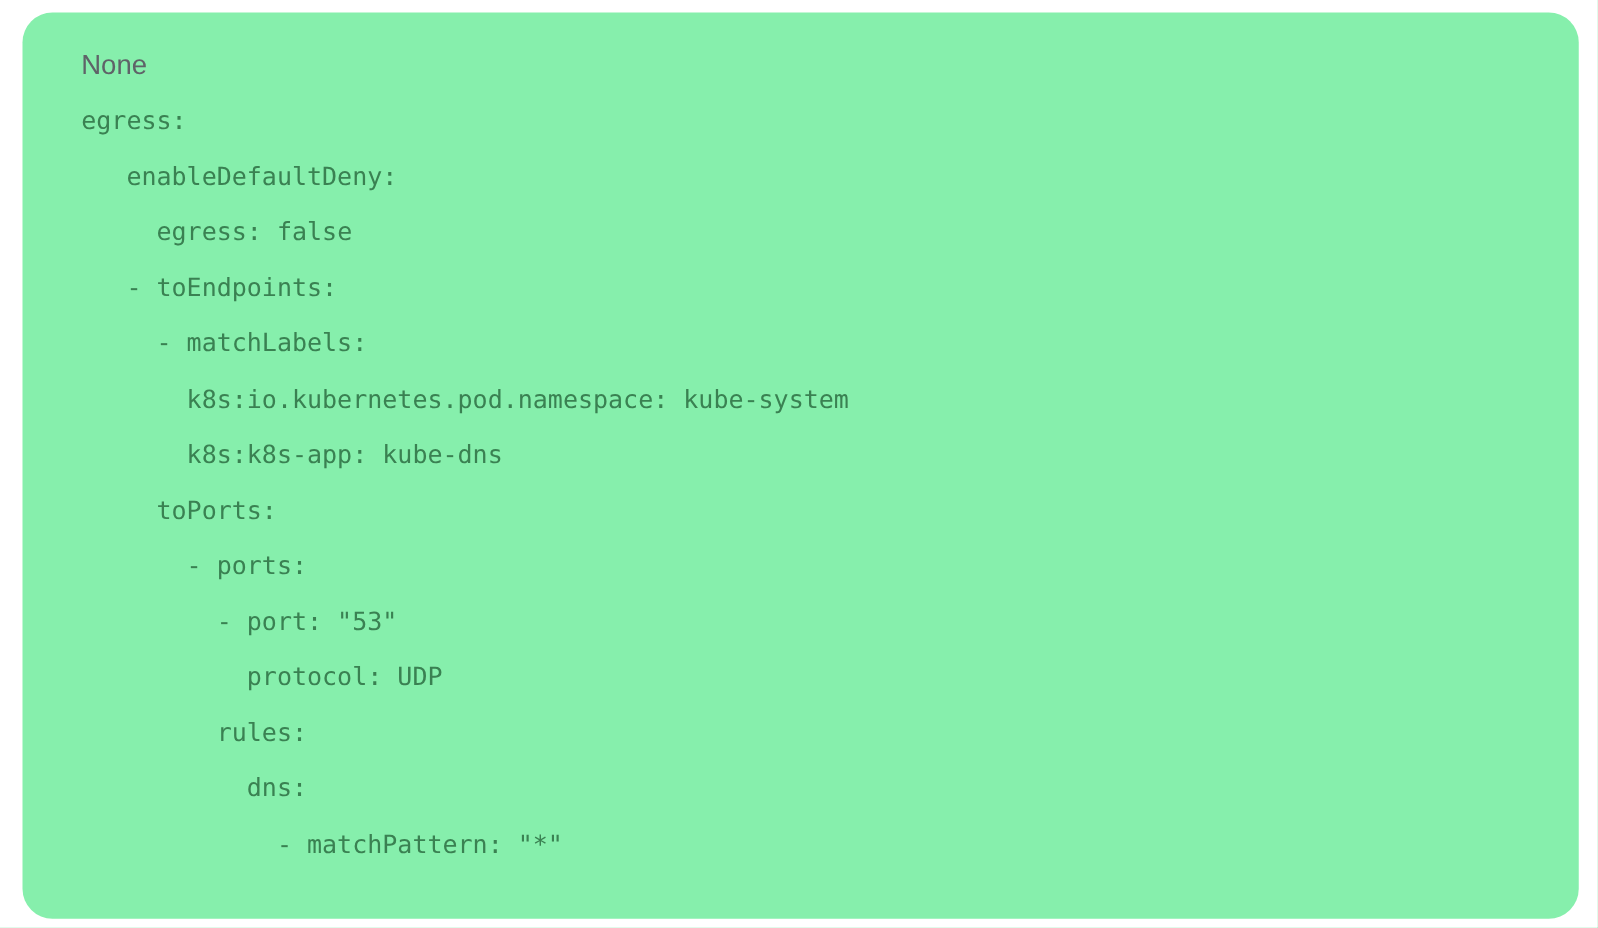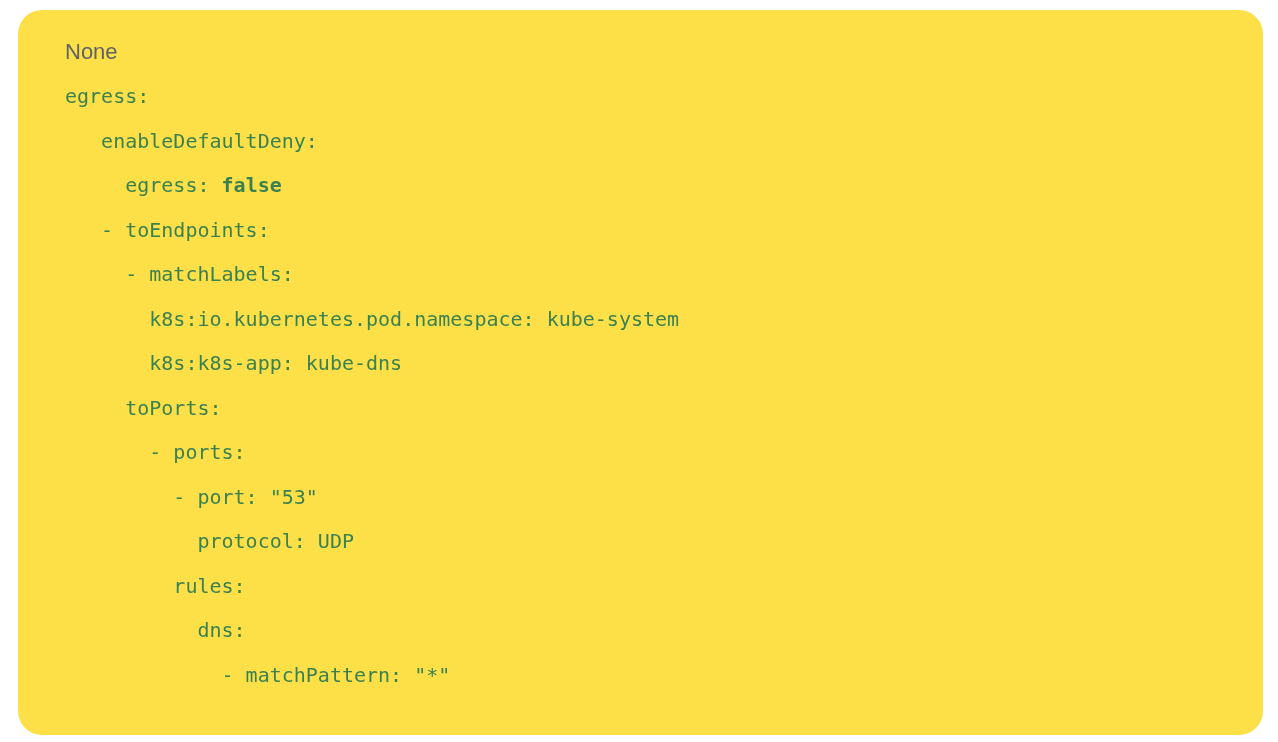--- a/index.html
+++ b/index.html
@@ -13,21 +13,21 @@
     position: relative;
     overflow: hidden;
     font-family: "Liberation Sans", sans-serif;
   }
   .code-card {
     position: absolute;
     left: 18px;
     top: 10px;
     width: 1245px;
     height: 725px;
-    background: #fde047;
+    background: #86efac;
     border-radius: 24px;
     box-sizing: border-box;
     padding: 28px 30px 0 47px;
   }
   .caption {
     font-family: "Liberation Sans", sans-serif;
     font-size: 22px;
     line-height: 27px;
     color: #5f6368;
     margin: 0 0 9px 0;
@@ -38,21 +38,21 @@
     background: transparent;
   }
   .code-line {
     font-family: "DejaVu Sans Mono", "Liberation Mono", monospace;
     font-size: 20px;
     line-height: 44.5px;
     color: #3a8152;
     white-space: pre;
   }
   .code-line strong {
-    font-weight: bold;
+    font-weight: normal;
   }
 </style>
 </head>
 <body>
 
 <div class="page">
   <div class="code-card">
     <div class="caption">None</div>
     <pre class="code"><code id="code-lines"><div class="code-line">egress:</div><div class="code-line">   enableDefaultDeny:</div><div class="code-line">     egress: <strong>false</strong></div><div class="code-line">   - toEndpoints:</div><div class="code-line">     - matchLabels:</div><div class="code-line">       k8s:io.kubernetes.pod.namespace: kube-system</div><div class="code-line">       k8s:k8s-app: kube-dns</div><div class="code-line">     toPorts:</div><div class="code-line">       - ports:</div><div class="code-line">         - port: "53"</div><div class="code-line">           protocol: UDP</div><div class="code-line">         rules:</div><div class="code-line">           dns:</div><div class="code-line">             - matchPattern: "*"</div></code></pre>
   </div>

